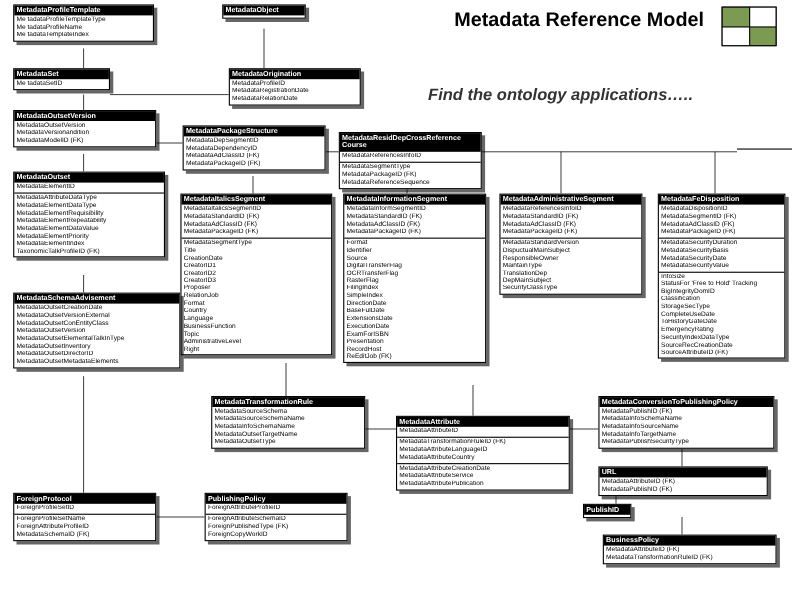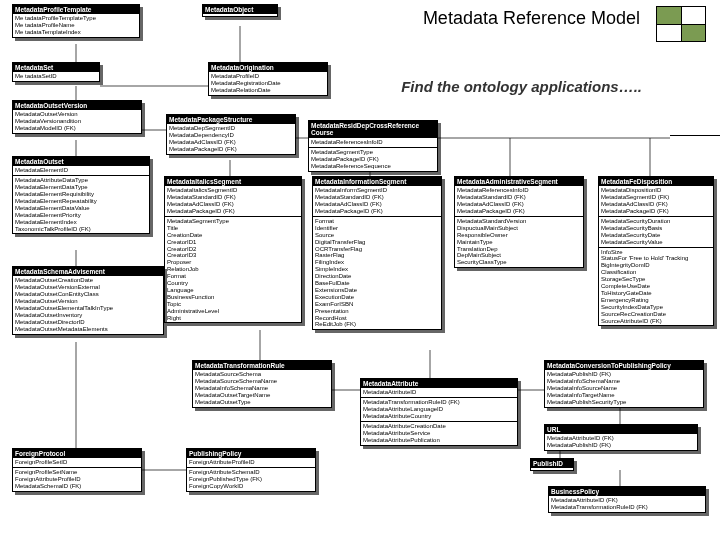--- a/index.html
+++ b/index.html
@@ -9,28 +9,28 @@
     background: #fff;
     font-family: Arial, sans-serif;
     position: relative;
     overflow: hidden;
   }
   .title {
     position: absolute;
     top: 8px;
     right: 80px;
     font-size: 18px;
-    font-weight: normal;
+    font-weight: bold;
     color: #000;
     margin-left: 48px;
   }
   .subtitle {
     position: absolute;
     top: 78px;
-    right: 78px;
+    right: 90px;
     font-size: 15px;
     font-weight: bold;
     font-style: italic;
     color: #333;
   }
   .logo {
     position: absolute;
     top: 6px;
     right: 14px;
     width: 50px;

